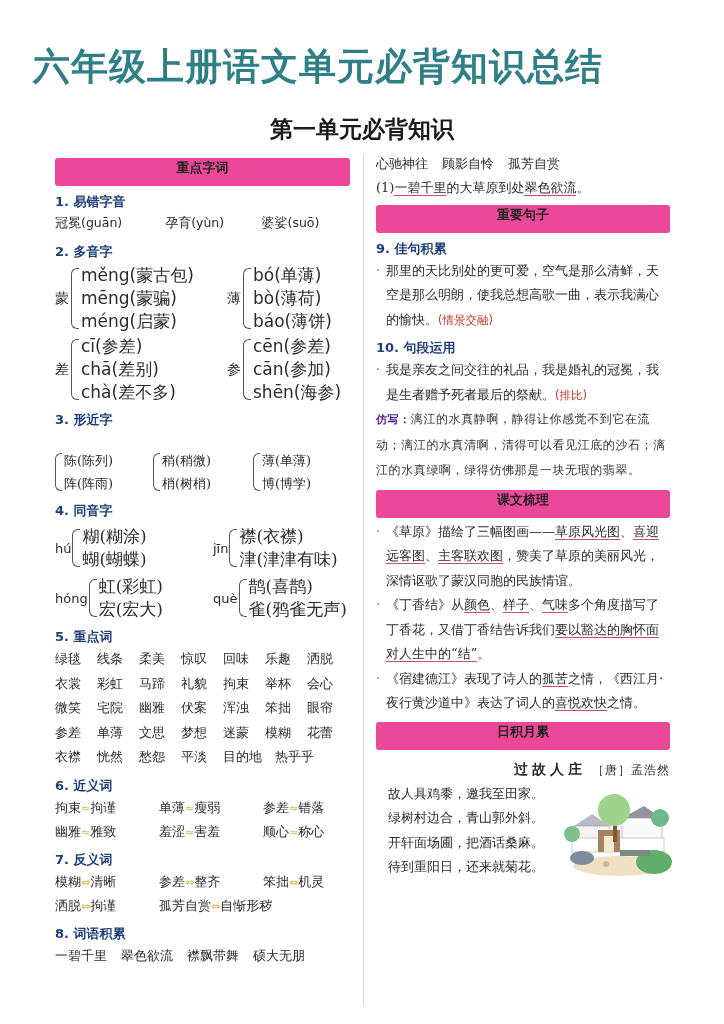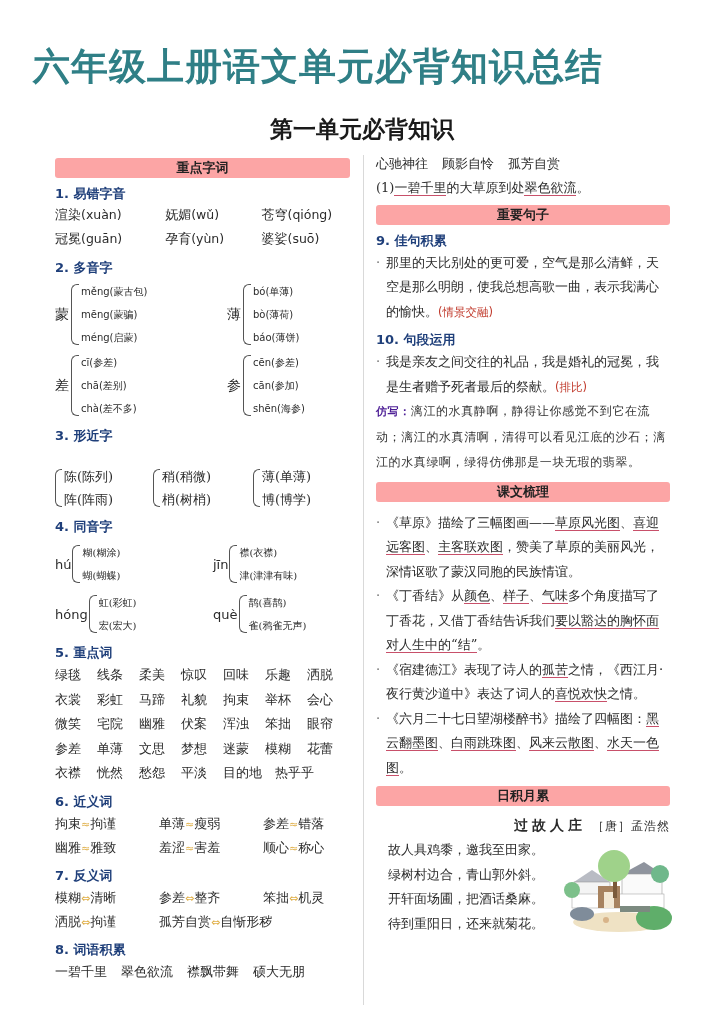--- a/index.html
+++ b/index.html
@@ -15,38 +15,38 @@
     position: absolute; left: 0; top: 114px; width: 724px; text-align: center;
     font-family: Liberation Sans, sans-serif; font-weight: bold;
     font-size: 23px; color: #1a1a1a;
   }
 
   .col-left { position: absolute; left: 55px; top: 158px; width: 295px; }
   .col-right { position: absolute; left: 376px; top: 152px; width: 294px; }
   .divider { position: absolute; left: 363px; top: 155px; width: 1px; height: 850px; background: #d9d9d9; }
 
   .band {
-    height: 20px; background: #fca5a5; border-radius: 3px; text-align: center;
+    height: 28px; background: #ec4899; border-radius: 3px; text-align: center;
     font-family: "DejaVu Sans", "Liberation Sans", sans-serif; font-weight: bold;
     font-size: 13px; line-height: 20px; color: #222;
   }
   .sec-h {
     font-family: "DejaVu Sans", "Liberation Sans", sans-serif; font-weight: bold;
     font-size: 13px; color: #1f3f7a; margin-top: 6px; height: 20px; line-height: 20px;
   }
   .row3 { display: flex; font-size: 13px; height: 24px; line-height: 22px; }
   .row3 > span { display: inline-block; }
   .w1 { width: 112px; } .w2 { width: 98px; } .w3 { width: 90px; }
   .py { font-family: "DejaVu Sans", "Liberation Sans", sans-serif; font-size: 12.5px; }
 
   .poly { display: flex; align-items: center; margin-top: 2px; }
   .poly .head { font-size: 14px; width: 16px; }
   .poly .brace { width: 8px; border: 1.3px solid #555; border-right: none; border-radius: 6px 0 0 6px; margin-right: 2px; align-self: stretch; margin-top: 4px; margin-bottom: 4px; }
   .poly .items { display: flex; flex-direction: column; }
-  .poly .items div { height: 23px; line-height: 23px; font-size: 10px; }
+  .poly .items div { height: 23px; line-height: 23px; font-size: 17px; }
   .polyrow { display: flex; }
   .polyrow > .poly:first-child { width: 172px; }
 
   .sim { display: flex; margin-top: 19px; }
   .sim .grp { display: flex; align-items: stretch; }
   .sim .grp:nth-child(1) { width: 98px; } .sim .grp:nth-child(2) { width: 100px; }
   .sim .brace { width: 7px; border: 1.3px solid #555; border-right: none; border-radius: 6px 0 0 6px; margin: 4px 2px 4px 0; }
   .sim .items div { height: 23px; line-height: 23px; font-size: 13px; }
 
   .homo { display: flex; margin-top: 2px; }
@@ -85,25 +85,20 @@
 <body>
 
 <div class="main-title">六年级上册语文单元必背知识总结</div>
 <div class="unit-title">第一单元必背知识</div>
 <div class="divider"></div>
 
 <div class="col-left">
   <div class="band">重点字词</div>
 
   <div class="sec-h">1. 易错字音</div>
-  <div class="row3">
-    <span class="w1"><span class="">渲染</span><span class="py">(xuàn)</span></span>
-    <span class="w2"><span class="">妩媚</span><span class="py">(wǔ)</span></span>
-    <span class="w3"><span class="">苍穹</span><span class="py">(qióng)</span></span>
-  </div>
   <div class="row3">
     <span class="w1"><span class="">冠冕</span><span class="py">(guān)</span></span>
     <span class="w2"><span class="">孕育</span><span class="py">(yùn)</span></span>
     <span class="w3"><span class="">婆娑</span><span class="py">(suō)</span></span>
   </div>
 
   <div class="sec-h">2. 多音字</div>
   <div class="polyrow">
     <div class="poly">
       <span class="head">蒙</span>
@@ -292,24 +287,23 @@
 
   <div class="band" style="margin-top:4px">重要句子</div>
   <div class="sec-h">9. 佳句积累</div>
   <div class="p bullet"><span>那里的天比别处的更可爱，空气是那么清鲜，天空是那么明朗，使我总想高歌一曲，表示我满心的愉快。</span><span class="red">(情景交融)</span></div>
 
   <div class="sec-h">10. 句段运用</div>
   <div class="p bullet"><span>我是亲友之间交往的礼品，我是婚礼的冠冕，我是生者赠予死者最后的祭献。</span><span class="red">(排比)</span></div>
   <div class="imit"><b>仿写：</b><span>漓江的水真静啊，静得让你感觉不到它在流动；漓江的水真清啊，清得可以看见江底的沙石；漓江的水真绿啊，绿得仿佛那是一块无瑕的翡翠。</span></div>
 
   <div class="band" style="margin-top:6px">课文梳理</div>
-  <div class="p bullet" style="margin-top:9px"><span>《草原》描绘了三幅图画——</span><span class="ul">草原风光图</span><span>、</span><span class="ul">喜迎远客图</span><span>、</span><span class="ul">主客联欢图</span><span>，赞美了草原的美丽风光，深情讴歌了蒙汉同胞的民族情谊。</span></div>
+  <div class="p bullet" style="margin-top:2px"><span>《草原》描绘了三幅图画——</span><span class="ul">草原风光图</span><span>、</span><span class="ul">喜迎远客图</span><span>、</span><span class="ul">主客联欢图</span><span>，赞美了草原的美丽风光，深情讴歌了蒙汉同胞的民族情谊。</span></div>
   <div class="p bullet"><span>《丁香结》从</span><span class="ul">颜色</span><span>、</span><span class="ul">样子</span><span>、</span><span class="ul">气味</span><span>多个角度描写了丁香花，又借丁香结告诉我们</span><span class="ul">要以豁达的胸怀面对人生中的“结”</span><span>。</span></div>
   <div class="p bullet"><span>《宿建德江》表现了诗人的</span><span class="ul">孤苦</span><span>之情，《西江月·夜行黄沙道中》表达了词人的</span><span class="ul">喜悦欢快</span><span>之情。</span></div>
-  <div class="p bullet"><span>《六月二十七日望湖楼醉书》描绘了四幅图：</span><span class="ul">黑云翻墨图</span><span>、</span><span class="ul">白雨跳珠图</span><span>、</span><span class="ul">风来云散图</span><span>、</span><span class="ul">水天一色图</span><span>。</span></div>
 
   <div class="band" style="margin-top:6px">日积月累</div>
   <div class="poem">
     <div class="ptitle"><span>过故人庄</span><span class="auth">［唐］孟浩然</span></div>
     <div class="line">故人具鸡黍，邀我至田家。</div>
     <div class="line">绿树村边合，青山郭外斜。</div>
     <div class="line">开轩面场圃，把酒话桑麻。</div>
     <div class="line">待到重阳日，还来就菊花。</div>
     <svg class="scene" viewBox="0 0 110 92">
       <ellipse cx="55" cy="78" rx="46" ry="10" fill="#efe2c4"></ellipse>

